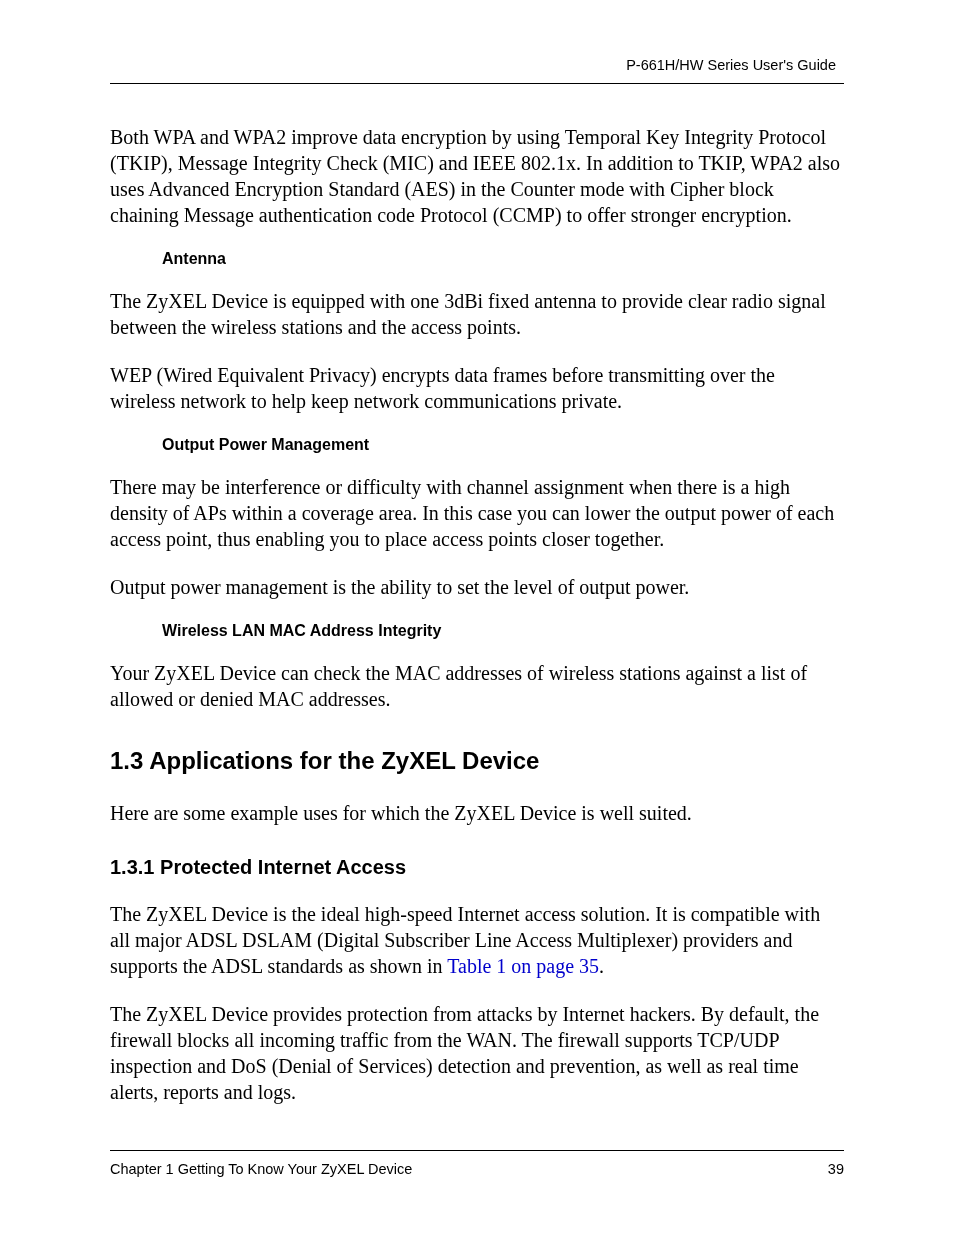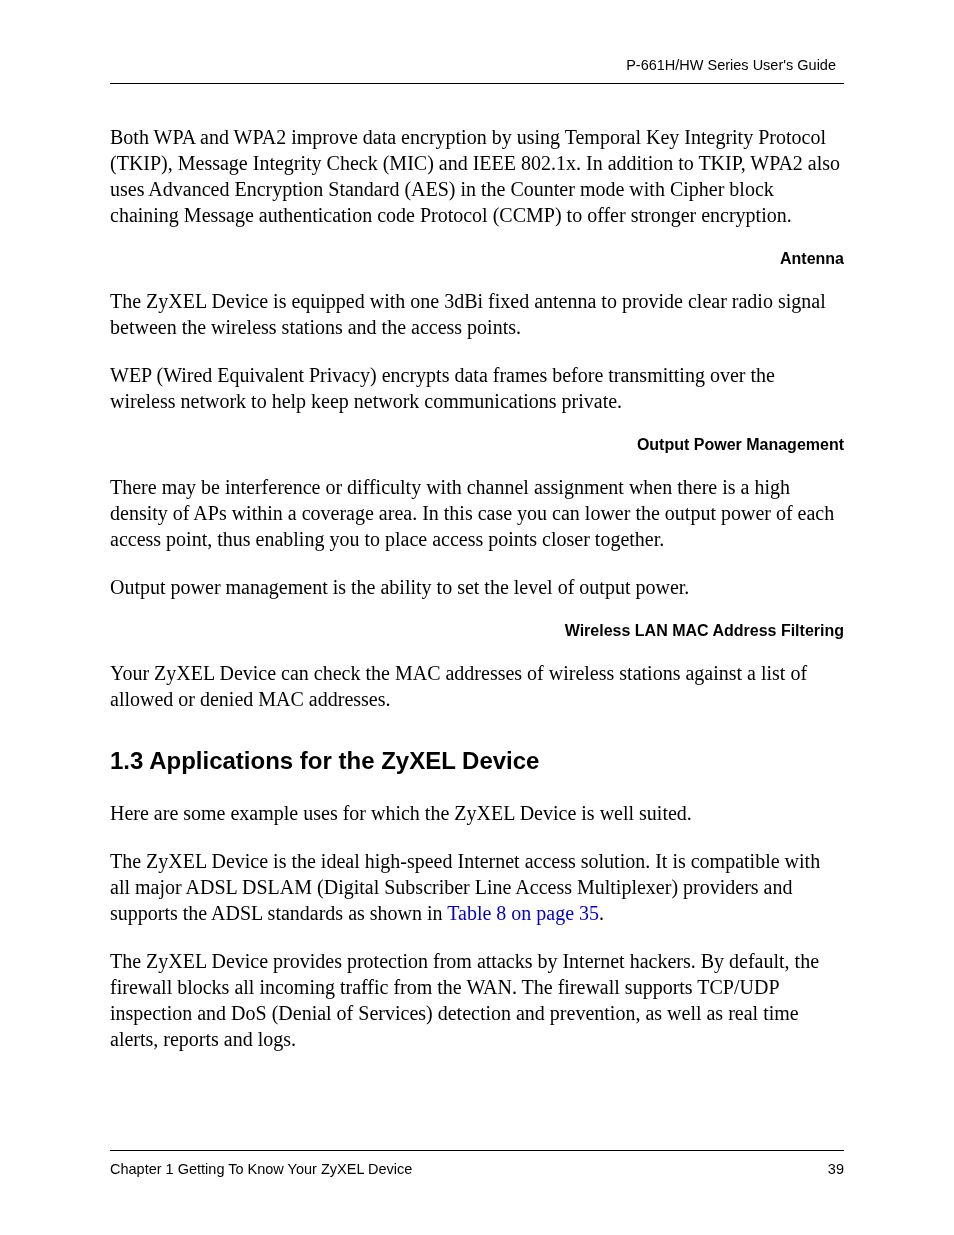--- a/index.html
+++ b/index.html
@@ -36,21 +36,20 @@
       color: #000;
       margin-bottom: 22px;
     }
     .section-heading {
       font-family: Arial, Helvetica, sans-serif;
       font-weight: bold;
       font-size: 16px;
       margin-left: 52px;
       margin-bottom: 20px;
       margin-top: 18px;
-      text-align: right;
     }
     .major-heading {
       font-family: Arial, Helvetica, sans-serif;
       font-weight: bold;
       font-size: 24px;
       margin-top: 35px;
       margin-bottom: 25px;
     }
     .sub-heading {
       font-family: Arial, Helvetica, sans-serif;
@@ -92,28 +91,29 @@
 
   <h3 class="section-heading">Antenna</h3>
   <p class="body-text">The ZyXEL Device is equipped with one 3dBi fixed antenna to provide clear radio signal between the wireless stations and the access points.</p>
 
   <p class="body-text">WEP (Wired Equivalent Privacy) encrypts data frames before transmitting over the wireless network to help keep network communications private.</p>
 
   <h3 class="section-heading">Output Power Management</h3>
   <p class="body-text">There may be interference or difficulty with channel assignment when there is a high density of APs within a coverage area. In this case you can lower the output power of each access point, thus enabling you to place access points closer together.</p>
   <p class="body-text">Output power management is the ability to set the level of output power.</p>
 
-  <h3 class="section-heading">Wireless LAN MAC Address Filtering</h3>
+  <h3 class="section-heading">Wireless LAN MAC Address Integrity</h3>
   <p class="body-text">Your ZyXEL Device can check the MAC addresses of wireless stations against a list of allowed or denied MAC addresses.</p>
 
   <h2 class="major-heading">1.3  Applications for the ZyXEL Device</h2>
   <p class="body-text">Here are some example uses for which the ZyXEL Device is well suited.</p>
 
+  <h3 class="sub-heading">1.3.1  Protected Internet Access</h3>
   <p class="body-text">
-    <span>The ZyXEL Device is the ideal high-speed Internet access solution. It is compatible with all major ADSL DSLAM (Digital Subscriber Line Access Multiplexer) providers and supports the ADSL standards as shown in </span><span class="link-text">Table 8 on page 35</span><span>.</span>
+    <span>The ZyXEL Device is the ideal high-speed Internet access solution. It is compatible with all major ADSL DSLAM (Digital Subscriber Line Access Multiplexer) providers and supports the ADSL standards as shown in </span><span class="link-text">Table 1 on page 35</span><span>.</span>
   </p>
   <p class="body-text">The ZyXEL Device provides protection from attacks by Internet hackers. By default, the firewall blocks all incoming traffic from the WAN. The firewall supports TCP/UDP inspection and DoS (Denial of Services) detection and prevention, as well as real time alerts, reports and logs.</p>
 </div>
 
 <div class="footer">
   <hr class="footer-rule">
   <div class="footer-row">
     <span>Chapter 1 Getting To Know Your ZyXEL Device</span>
     <span>39</span>
   </div>

